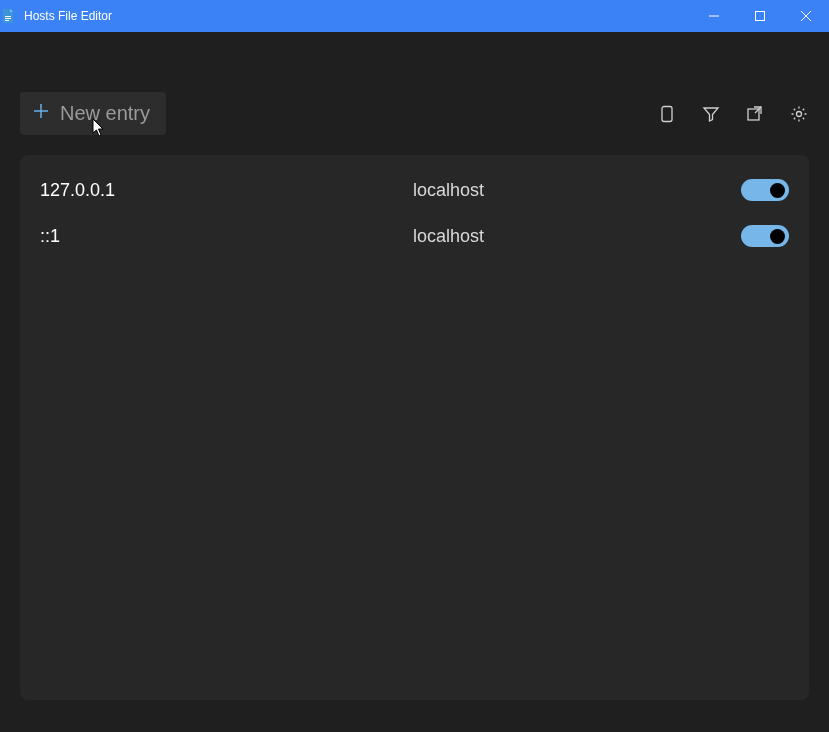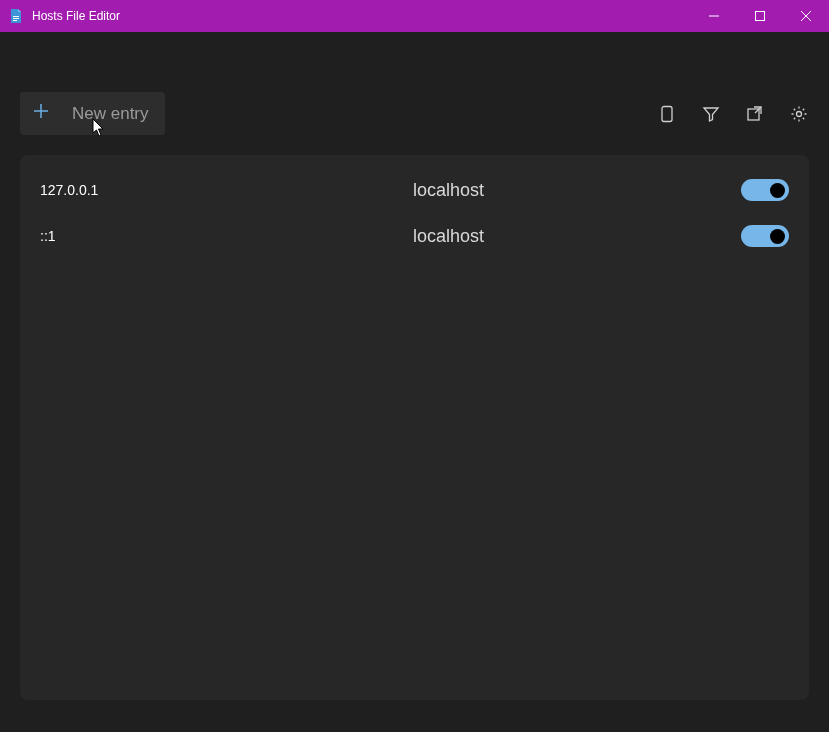--- a/index.html
+++ b/index.html
@@ -10,25 +10,24 @@
     }
     body {
       width: 829px;
       height: 732px;
       background: #1f1f1f;
       color: #ffffff;
       overflow: hidden;
     }
     .titlebar {
       height: 32px;
-      background: #a21caf;
+      background: #3b82f6;
       display: flex;
       align-items: center;
       justify-content: space-between;
-      padding-left: 8px;
     }
     .titlebar-left {
       display: flex;
       align-items: center;
       gap: 8px;
     }
     .app-icon {
       width: 16px;
       height: 16px;
       display: flex;
@@ -53,28 +52,28 @@
     }
     .toolbar {
       display: flex;
       align-items: center;
       justify-content: space-between;
       padding: 60px 20px 20px 20px;
     }
     .new-entry-btn {
       display: flex;
       align-items: center;
-      gap: 22px;
+      gap: 10px;
       background: #2d2d2d;
       border: none;
       border-radius: 4px;
       padding: 10px 16px 10px 12px;
       cursor: pointer;
       color: #9a9a9a;
-      font-size: 17px;
+      font-size: 20px;
       position: relative;
     }
     .plus-icon {
       color: #6ab0e8;
       font-size: 18px;
       font-weight: 300;
     }
     .toolbar-right {
       display: flex;
       gap: 24px;
@@ -98,21 +97,21 @@
       height: 545px;
       padding: 12px 20px;
     }
     .entry-row {
       display: flex;
       align-items: center;
       padding: 12px 0;
     }
     .entry-address {
       width: 373px;
-      font-size: 14px;
+      font-size: 18px;
       color: #ffffff;
     }
     .entry-hostname {
       flex: 1;
       font-size: 18px;
       color: #d8d8d8;
     }
     .toggle {
       width: 48px;
       height: 22px;

